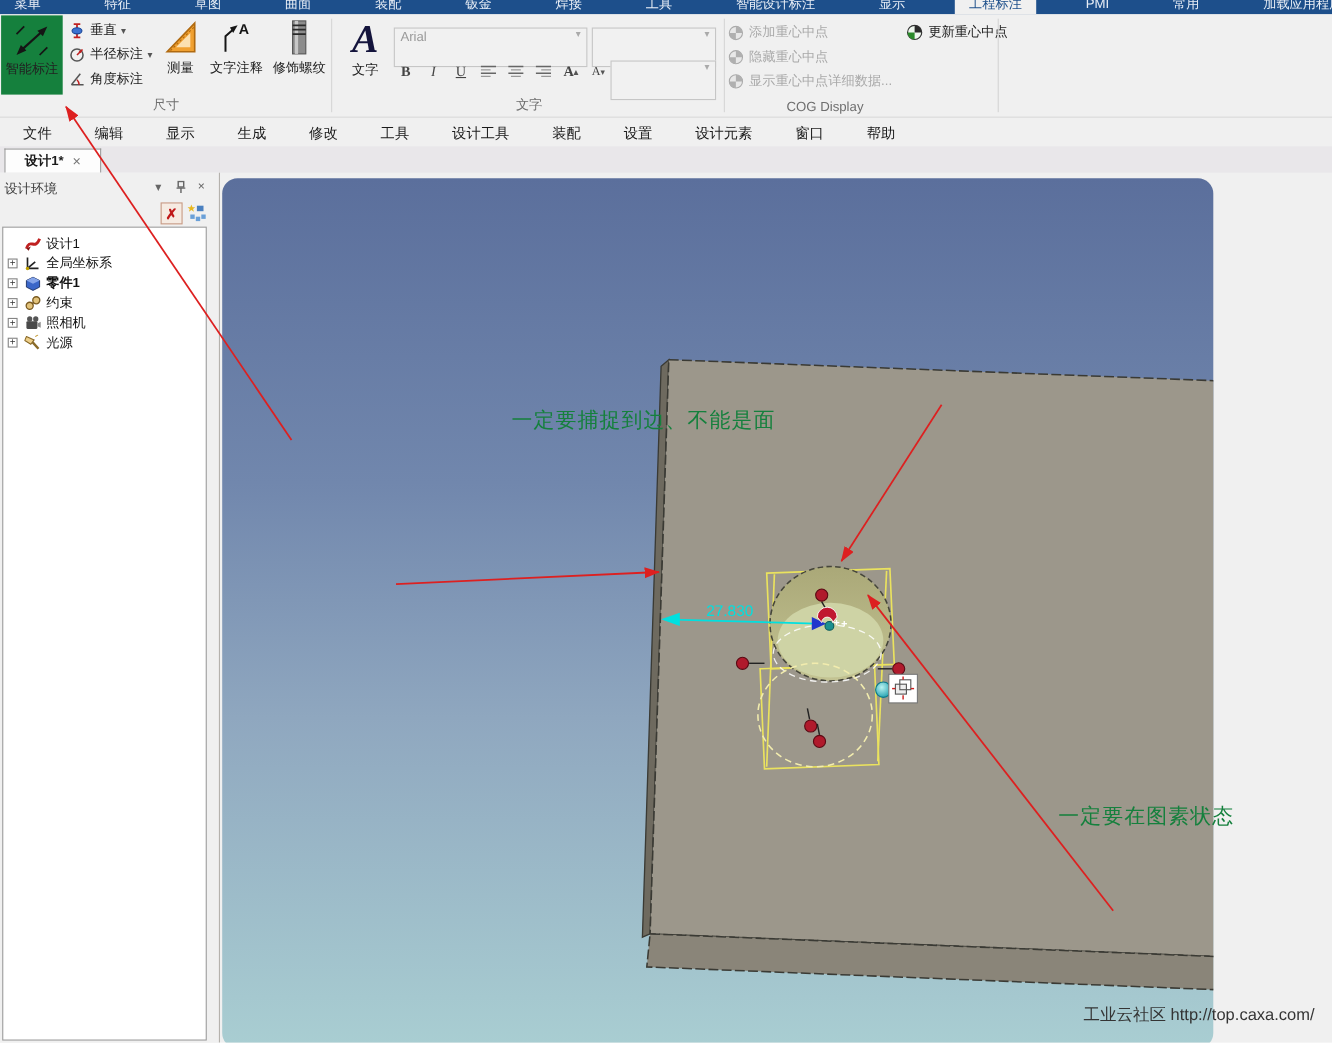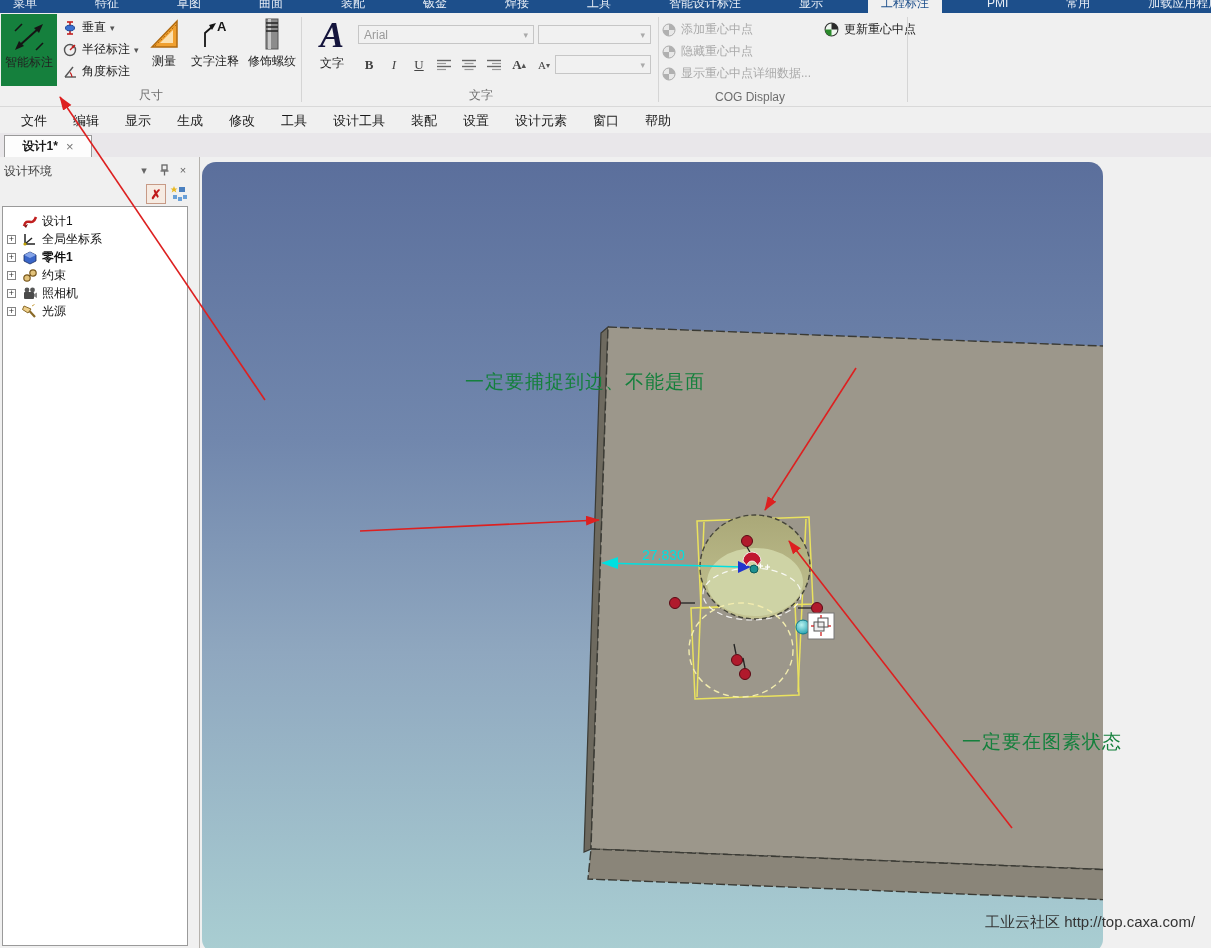--- a/index.html
+++ b/index.html
@@ -22,32 +22,32 @@
   #grp-text { left:303px; width:356px; }
   #grp-cog  { left:652px; width:256px; }
 
   .bigbtn { position:absolute; display:flex; flex-direction:column; align-items:center; justify-content:flex-start; cursor:default; }
   .bigbtn .lbl { font-size:12px; color:#222; white-space:nowrap; margin-top:2px; }
   .bigbtn.pressed { background:#15803d; }
 
   .vrow { position:absolute; display:flex; align-items:center; gap:4px; font-size:12px; color:#222; white-space:nowrap; cursor:default; }
   .caret { font-size:9px; color:#555; }
 
-  .combo { position:absolute; height:19px; background:#f1f1f1; border:1px solid #c6c6c6; display:flex; align-items:center; justify-content:space-between; padding:0 5px; }
+  .combo { position:absolute; height:36px; background:#f1f1f1; border:1px solid #c6c6c6; display:flex; justify-content:space-between; padding:0 5px; }
   .combo .val { font-size:12px; color:#9a9a9a; }
   .combo .caret { color:#aaa; }
 
   .fmtbtn { position:absolute; width:22px; height:20px; display:flex; align-items:center; justify-content:center; font-size:13px; color:#444; cursor:default; }
 
   .cogrow { position:absolute; display:flex; align-items:center; gap:5px; font-size:12px; white-space:nowrap; cursor:default; }
   .cogrow.disabled { color:#a9a9a9; }
   .cogrow.enabled  { color:#222; }
 
   
-  .menubar { position:absolute; left:0; top:108px; width:1211px; height:25px; background:#f0f0f0; display:flex; align-items:center; padding-left:10px; gap:4px; }
+  .menubar { position:absolute; left:0; top:108px; width:1211px; height:25px; background:#f0f0f0; display:flex; align-items:center; padding-left:10px; gap:17px; }
   .menuitem { font-size:13px; color:#1a1a1a; padding:0 11px; cursor:default; }
 
   
   .doctabs { position:absolute; left:0; top:133px; width:1211px; height:24px; background:#e9e7ea; }
   .doctab { position:absolute; left:4px; top:2px; height:22px; min-width:88px; background:#fdfdfd; border:1px solid #9a9a9a; border-bottom:none; display:flex; align-items:center; justify-content:center; gap:8px; padding:0 10px; }
   .doctab .t { font-size:12px; font-weight:bold; color:#1a1a1a; }
   .doctab .x { font-size:13px; color:#777; cursor:default; }
 
   
   .panel { position:absolute; left:0; top:157px; width:200px; bottom:0; background:#f0f0f0; border-right:1px solid #b5b2ad;text-align:right; }

